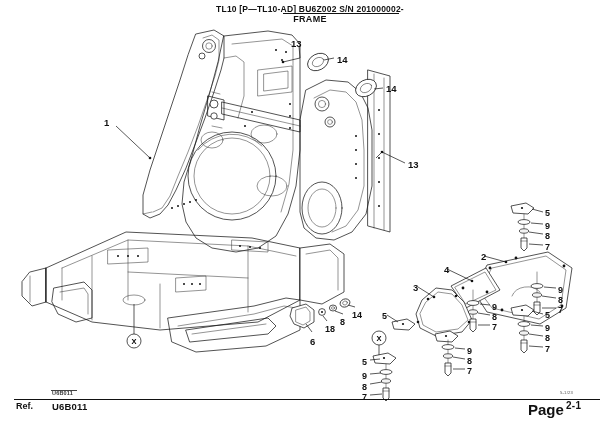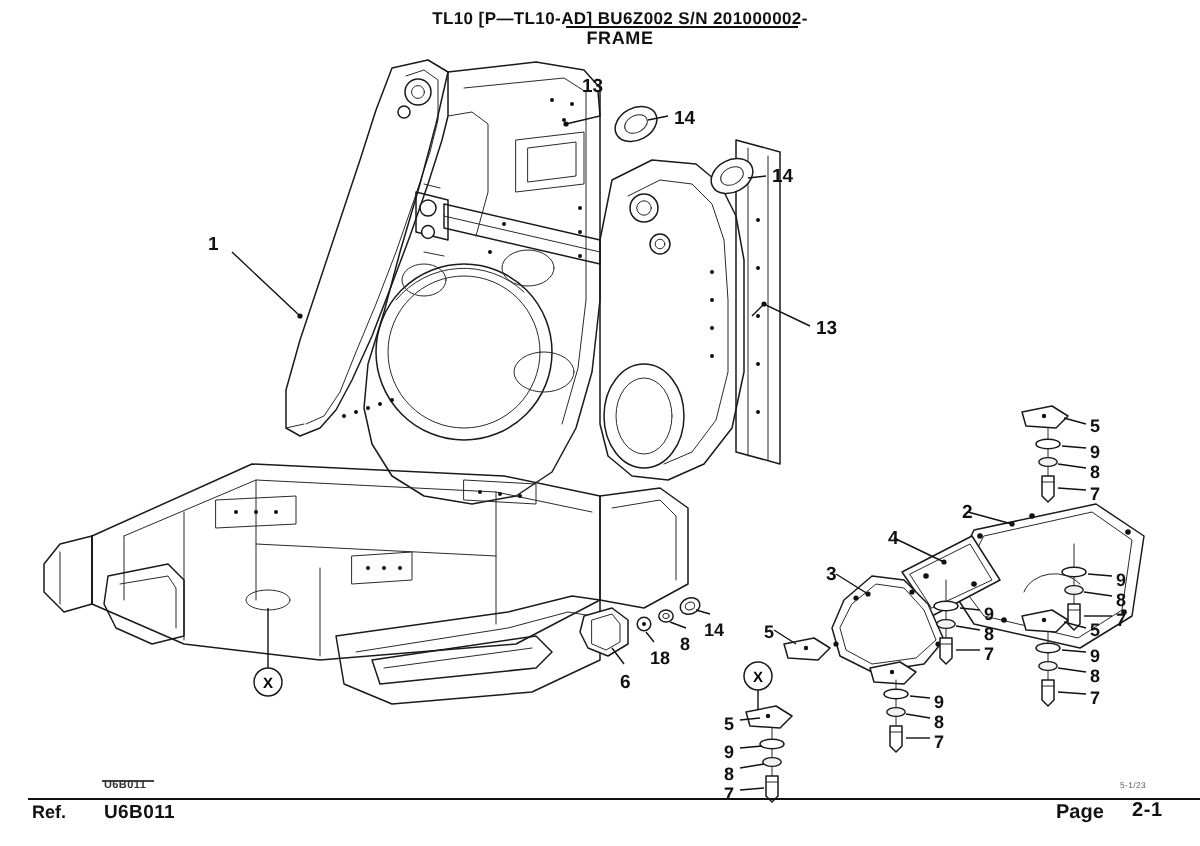--- a/index.html
+++ b/index.html
@@ -13,21 +13,21 @@
   #section-title{left:0;right:0;top:14px;font-size:9px;font-weight:700;letter-spacing:.3px;}
   #sn-underline{position:absolute;top:13px;left:283px;width:116px;height:1px;background:#111;}
 
   #footer-rule{position:absolute;left:14px;right:14px;top:399px;height:1px;background:#111;}
   #ref-label{position:absolute;left:16px;top:401px;font-size:9px;font-weight:700;}
   #ref-rule{position:absolute;left:15px;top:399px;width:30px;height:1.4px;background:#111;}
   #ref-value{position:absolute;left:52px;top:401px;font-size:9.5px;font-weight:700;letter-spacing:.2px;}
   #ref-small{position:absolute;left:52px;top:390px;font-size:5.5px;font-weight:600;color:#333;letter-spacing:.2px;}
   #ref-small-rule{position:absolute;left:51px;top:390px;width:26px;height:.8px;background:#444;}
 
-  #page-label{position:absolute;left:528px;top:401px;font-size:10px;font-weight:700;}
+  #page-label{position:absolute;left:528px;top:401px;font-size:15px;font-weight:700;}
   #page-value{position:absolute;left:566px;top:400px;font-size:10px;font-weight:700;letter-spacing:.3px;text-align:center;}
   #page-rule{position:absolute;left:562px;top:399px;width:28px;height:1.4px;background:#111;}
   #rev-stamp{position:absolute;left:560px;top:390px;font-size:4.2px;color:#555;letter-spacing:.2px;}
 
   .callout{position:absolute;font-size:9.5px;font-weight:700;color:#111;line-height:1;white-space:nowrap;}
   .callout.sm{font-size:9px;}
 
   svg{position:absolute;left:0;top:0;}
   .ln{fill:none;stroke:#1a1a1a;stroke-width:.75;stroke-linejoin:round;stroke-linecap:round;}
   .ln-t{fill:none;stroke:#2a2a2a;stroke-width:.5;stroke-linejoin:round;stroke-linecap:round;}

